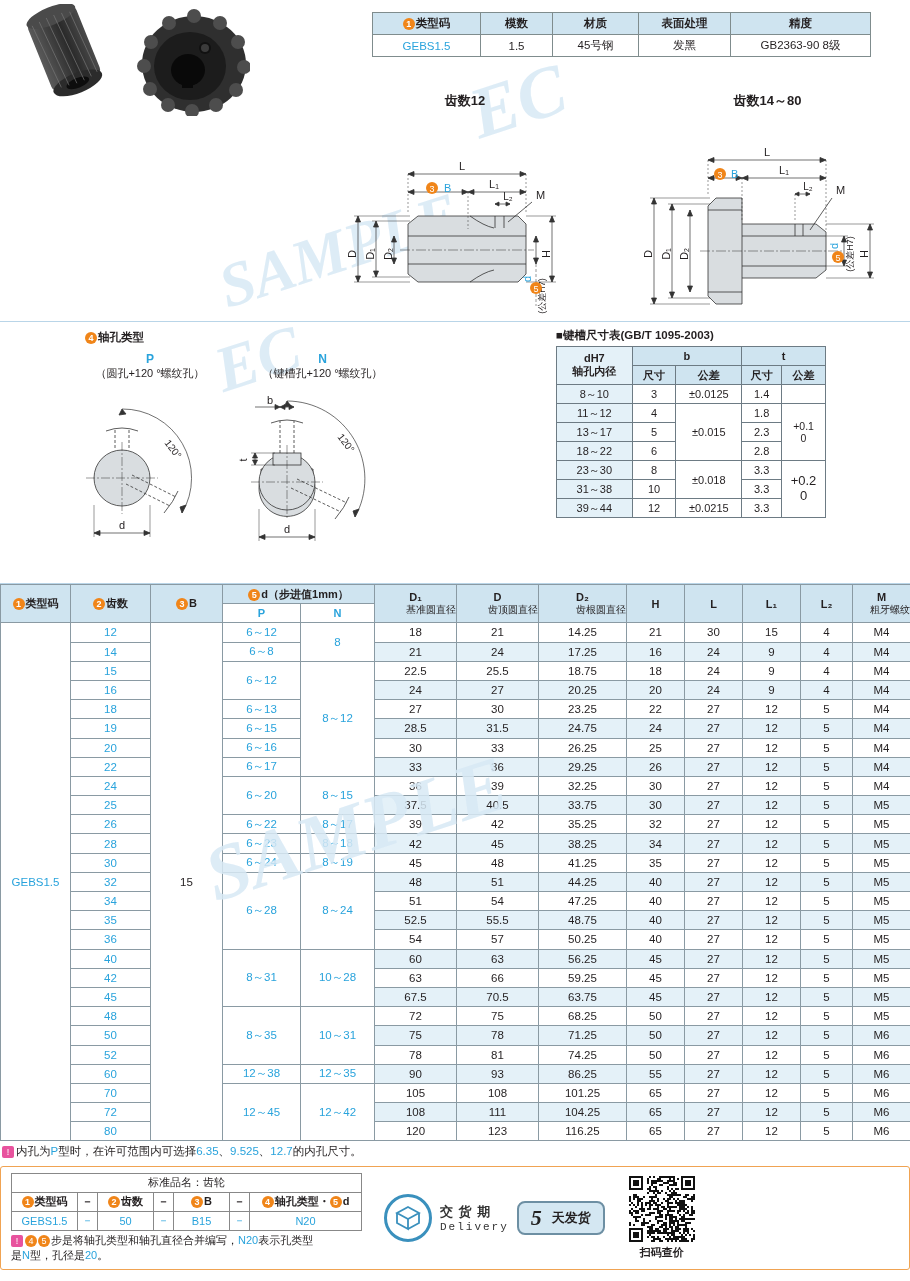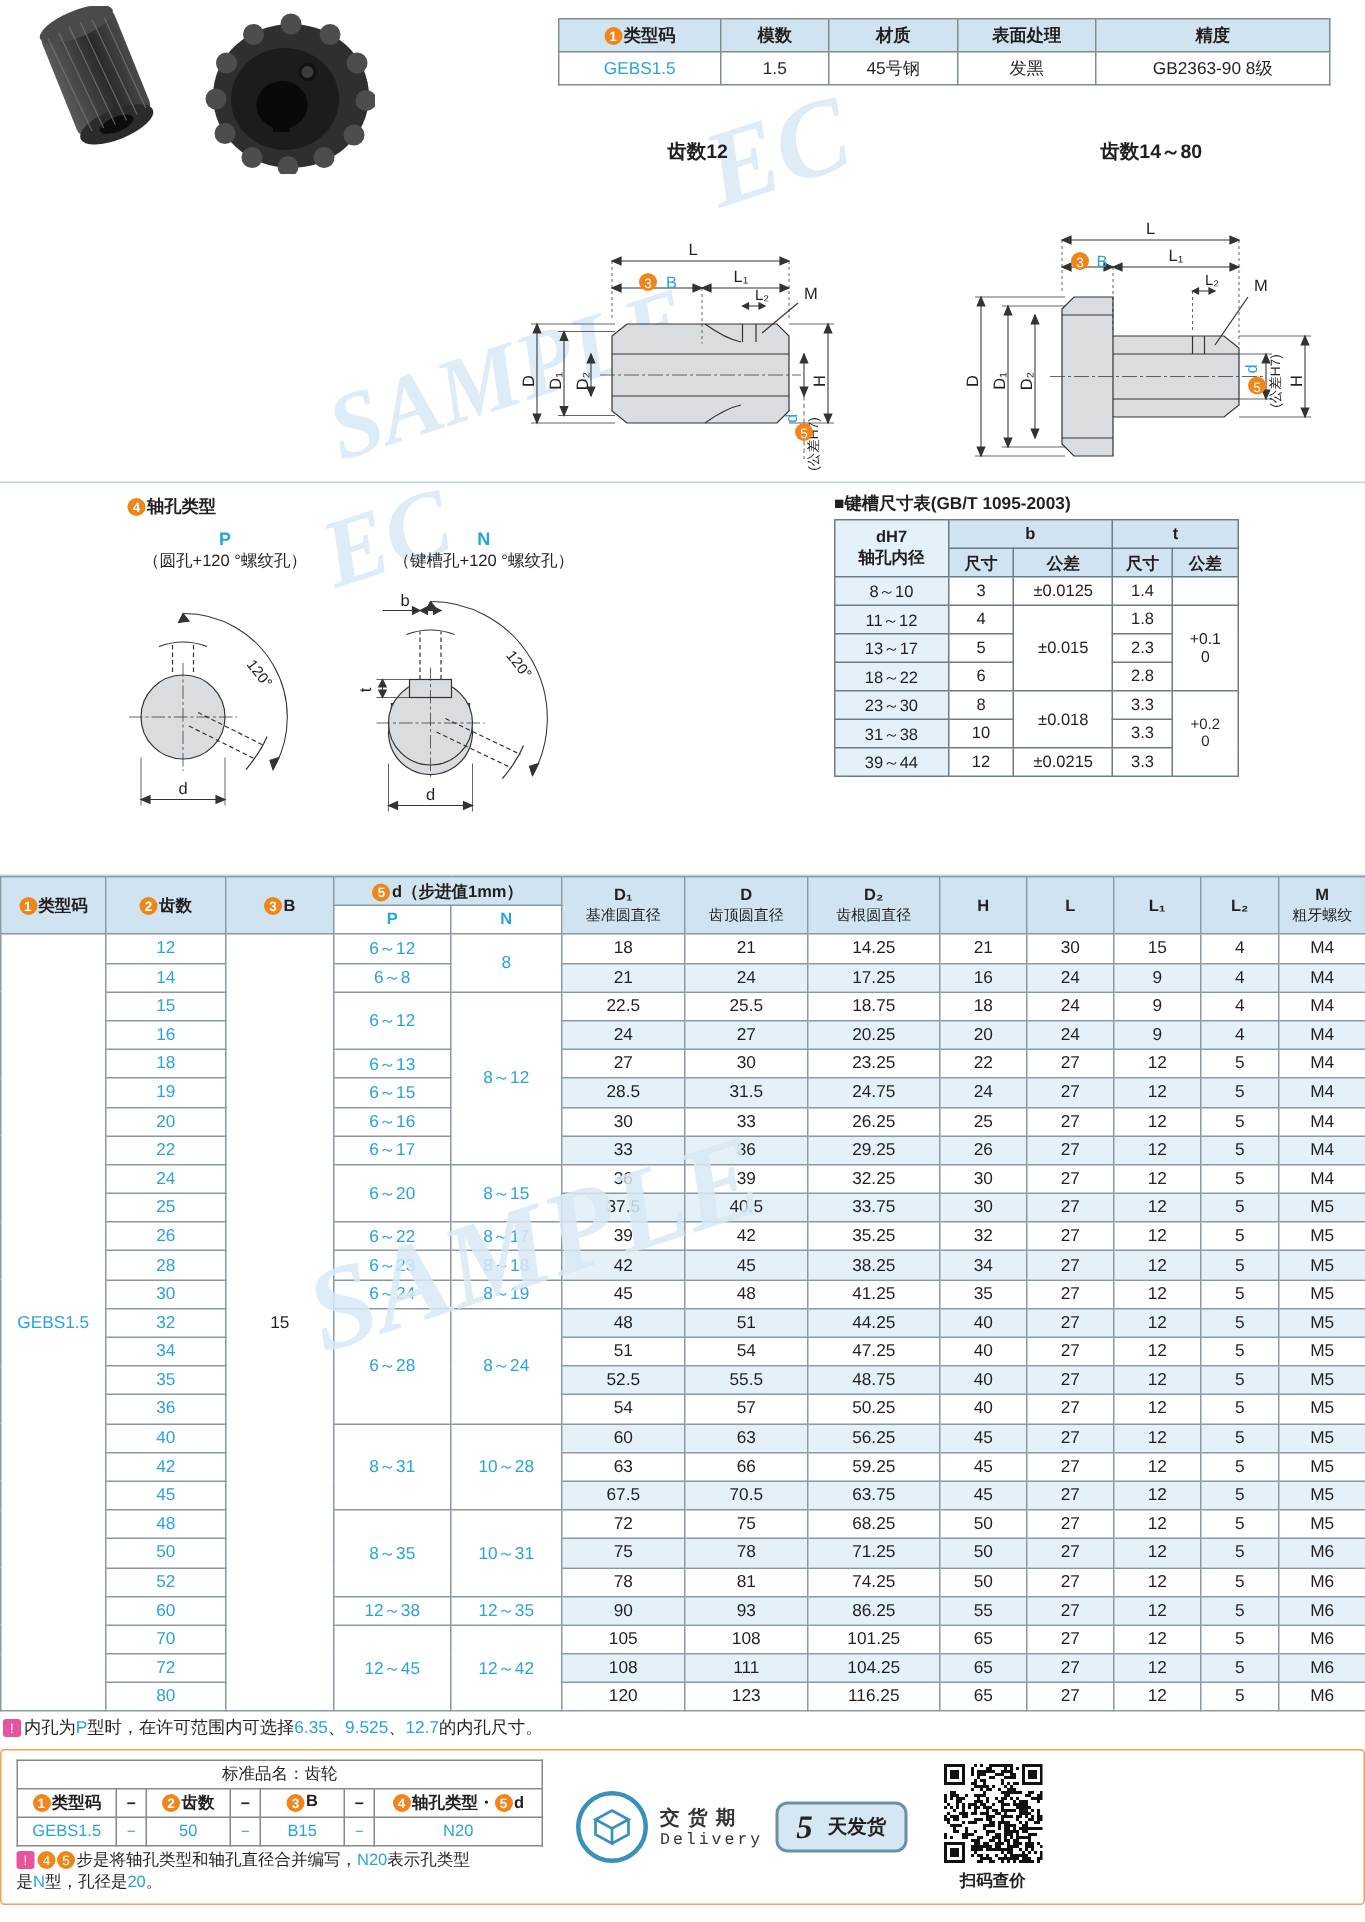--- a/index.html
+++ b/index.html
@@ -77,21 +77,21 @@
 
   
   #main-wrap { position:relative; }
   #main-table { width:910px; table-layout:fixed; }
   #main-table td, #main-table th {
     border:1px solid #8a9aa3; text-align:center; font-size:11.5px;
     padding:0; height:19.2px; background:#fff;
   }
   #main-table thead td { background:#cfe4f0; font-weight:bold; font-size:11px; }
   #main-table tbody tr.alt td.dcell { background:#e4f1f8; }
-  .hdr-sub { font-size:10px; font-weight:normal; display:block; }
+  .hdr-sub { font-size:10px; font-weight:normal; display:block;text-align:right; }
 
   #note-row { font-size:11.5px; padding:3px 2px 3px 2px; }
 
   
   #footer {
     position:relative; margin-top:4px; height:104px;
     border:1px solid #f0a352; border-radius:3px;
     display:flex; align-items:center;
   }
   .circ-icon {
@@ -181,21 +181,21 @@
     </svg>
   </div>
 
   <table id="spec-table">
     <thead>
       <tr>
         <td style="width:108px"><span class="num-badge">1</span><span>类型码</span></td>
         <td style="width:72px">模数</td>
         <td style="width:86px">材质</td>
         <td style="width:92px">表面处理</td>
-        <td style="width:156px">精度</td>
+        <td style="width:140px">精度</td>
       </tr>
     </thead>
     <tbody>
       <tr>
         <td class="blue">GEBS1.5</td>
         <td>1.5</td>
         <td>45号钢</td>
         <td>发黑</td>
         <td>GB2363-90 8级</td>
       </tr>
@@ -498,21 +498,21 @@
           <tr>
             <td class="dh">18～22</td>
             <td>6</td>
             <td>2.8</td>
           </tr>
           <tr>
             <td class="dh">23～30</td>
             <td>8</td>
             <td rowspan="2">±0.018</td>
             <td>3.3</td>
-            <td rowspan="3" style="white-space: pre-line; line-height: 1.15; font-size: 10px;">+0.2
+            <td rowspan="3" style="white-space: pre-line; line-height: 1.15; font-size: 13px;">+0.2
 0</td>
           </tr>
           <tr>
             <td class="dh">31～38</td>
             <td>10</td>
             <td>3.3</td>
           </tr>
           <tr>
             <td class="dh">39～44</td>
             <td>12</td>

